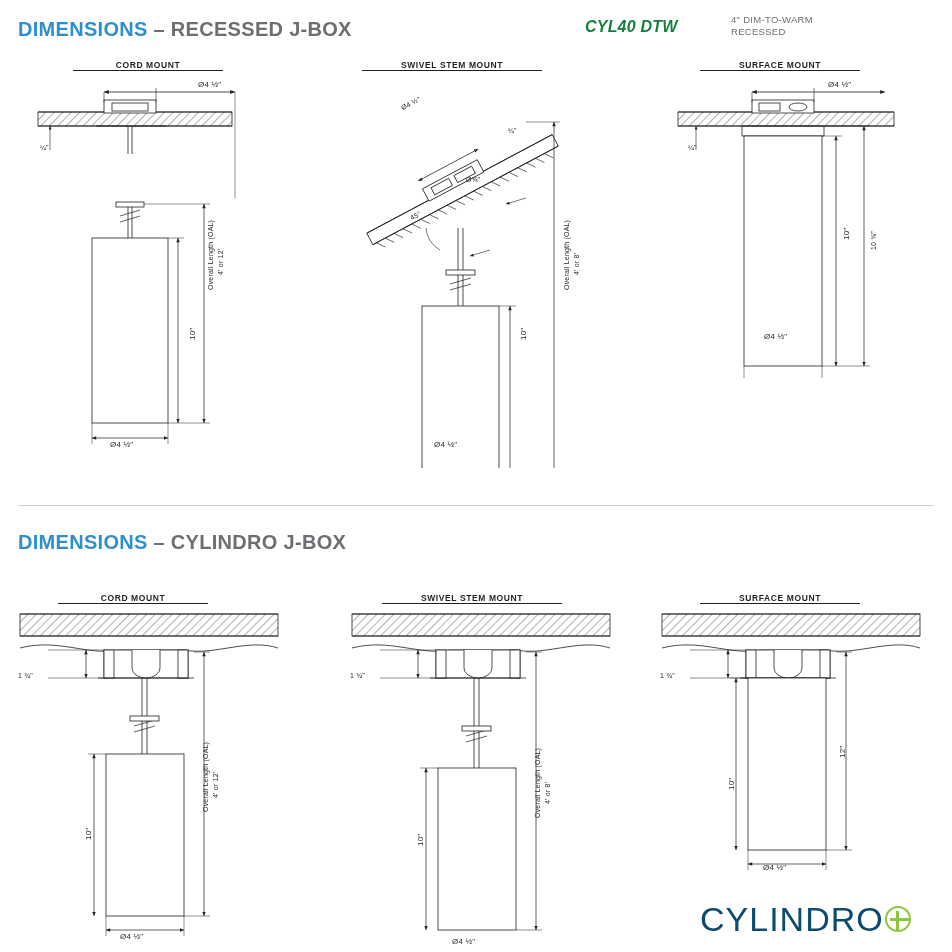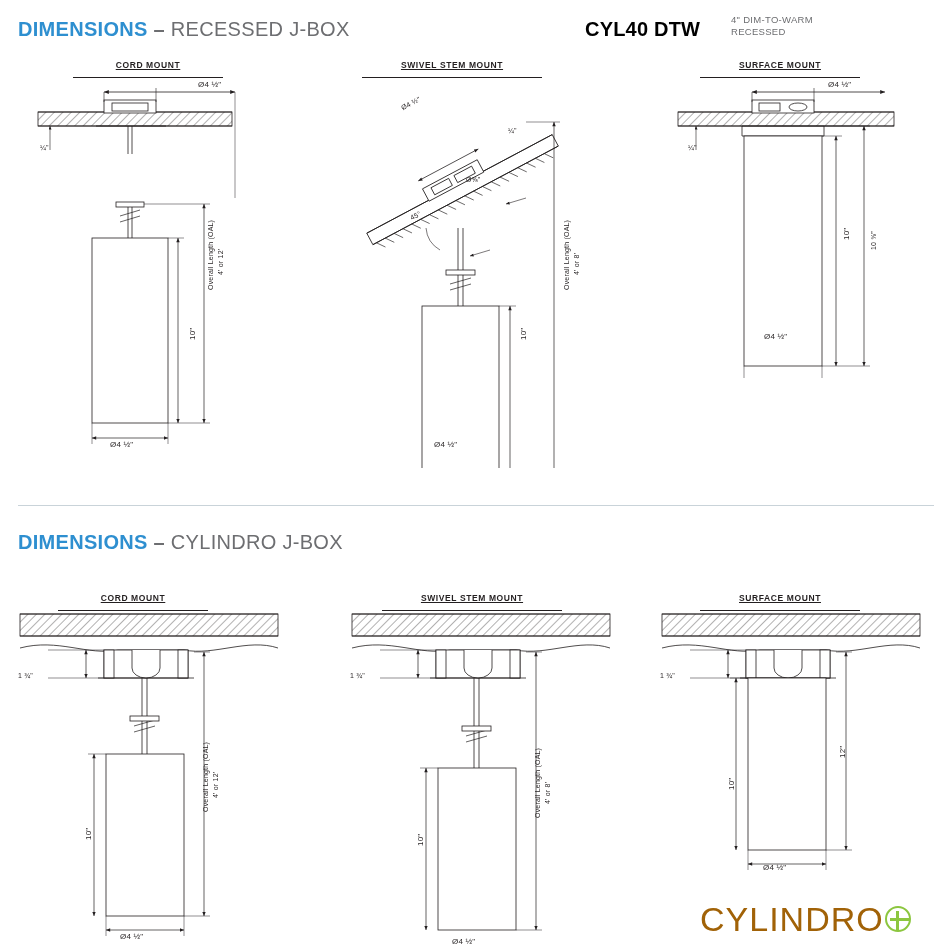--- a/index.html
+++ b/index.html
@@ -19,31 +19,32 @@
   
   .sect-title {
     position: absolute;
     font-size: 20px;
     font-weight: bold;
     letter-spacing: 0.3px;
     white-space: nowrap;
   }
   .sect-title .blue { color: #2e8fd0; text-align: center; }
   .sect-title .dash { color: #6d6e71; font-weight: bold; }
-  .sect-title .grey { color: #6d6e71; font-weight: normal; text-align: right; }
+  .sect-title .grey { color: #6d6e71; font-weight: bold; text-align: right; }
 
   .product-code {
     position: absolute;
     left: 585px;
     top: 18px;
-    font-size: 20px;
+    font-size: 16px;
     font-weight: bold;
-    color: #000000;
+    color: #15803d;
     letter-spacing: 0.2px;
     white-space: nowrap;
+    font-style: italic;
   }
   .product-desc {
     position: absolute;
     left: 731px;
     top: 14px;
     font-size: 9.5px;
     line-height: 12px;
     color: #6d6e71;
     letter-spacing: 0.3px;
     white-space: nowrap;
@@ -63,22 +64,21 @@
     font-size: 8.5px;
     font-weight: bold;
     letter-spacing: 0.6px;
     color: #231f20;
     white-space: nowrap;
     text-align: center;
   }
   .cap .underline {
     display: block;
     border-bottom: 1px solid #231f20;
-    padding-bottom: 7px;
-    text-decoration: underline;
+    padding-bottom: 0;
   }
 
   
   .draw { position: absolute; }
   .lbl {
     position: absolute;
     font-size: 8px;
     color: #231f20;
     white-space: nowrap;
     letter-spacing: 0.2px;
@@ -95,21 +95,21 @@
   }
   .vlbl.sm { font-size: 7px; }
 
   
   .logo {
     position: absolute;
     left: 700px;
     top: 900px;
     font-size: 34px;
     letter-spacing: 1px;
-    color: #a16207;
+    color: #0c4a6e;
     white-space: nowrap;
     font-family: "Liberation Sans", sans-serif;
   }
   .logo .plus {
     display: inline-block;
     position: relative;
     width: 30px;
     height: 30px;
     vertical-align: -5px;
     margin-left: 1px;

